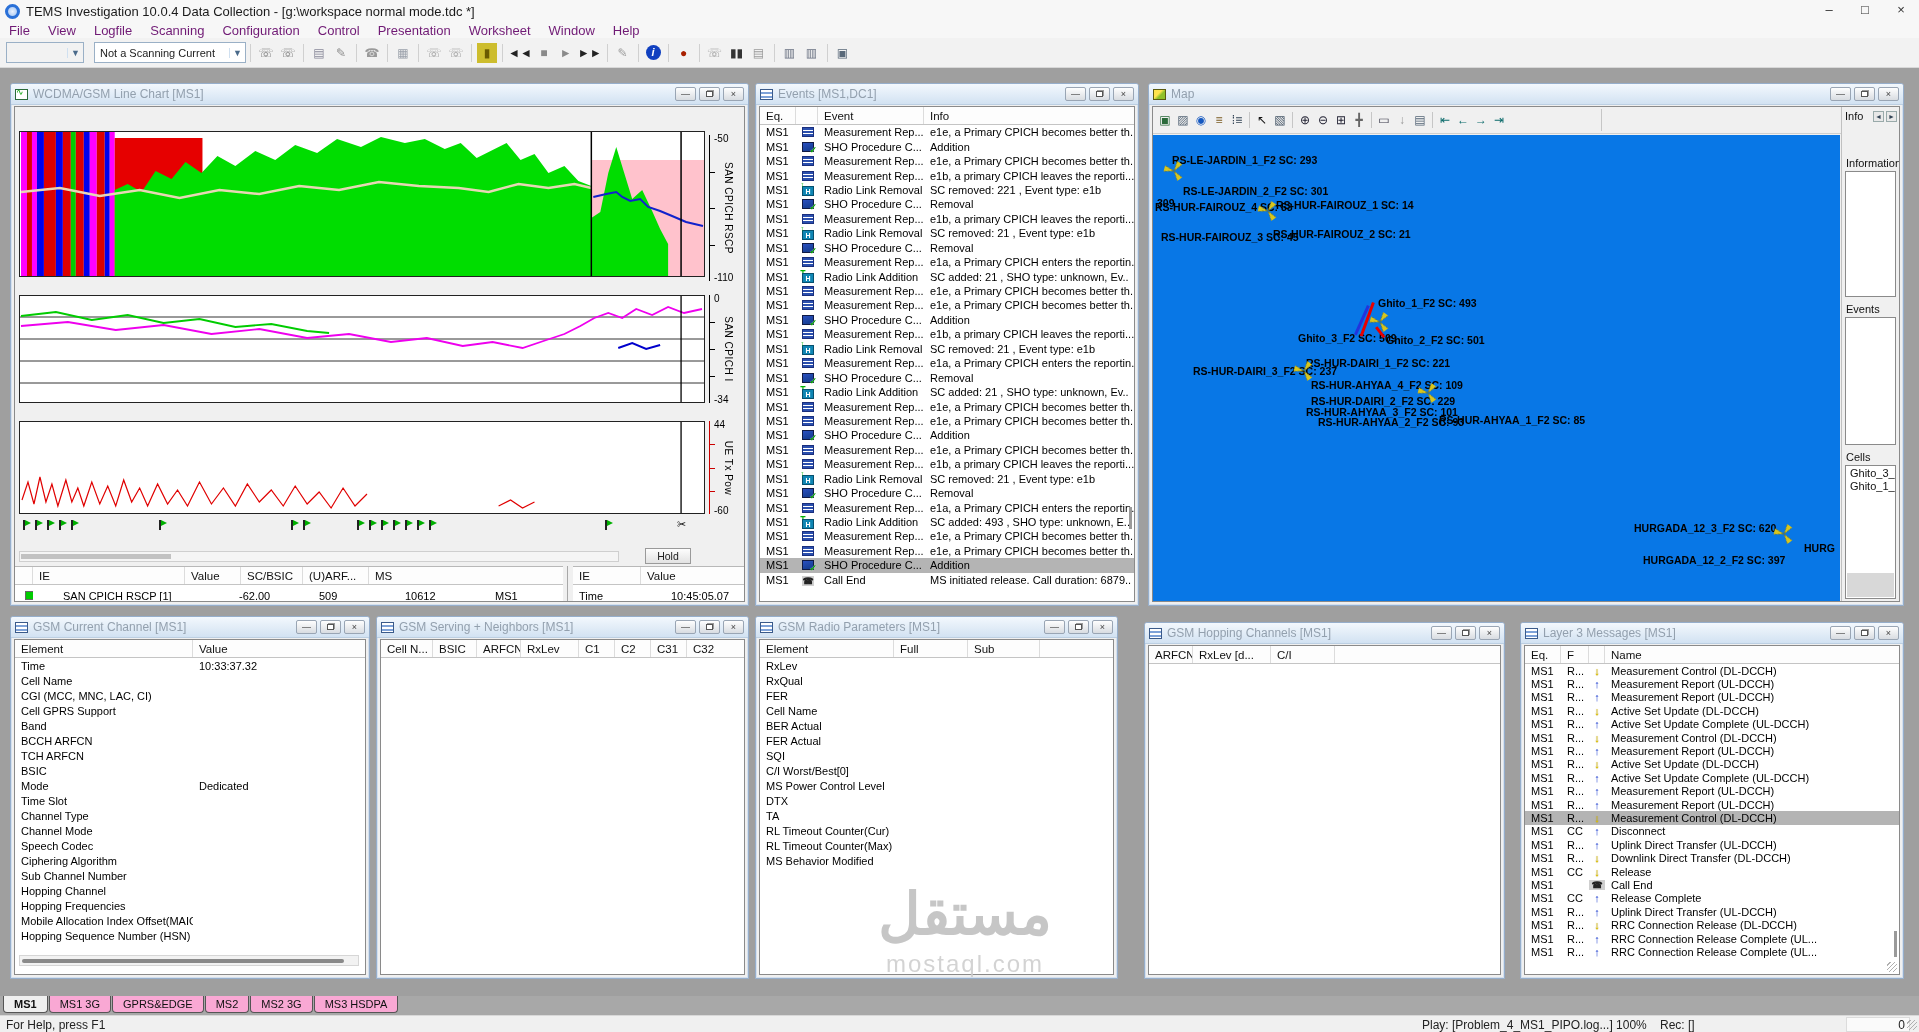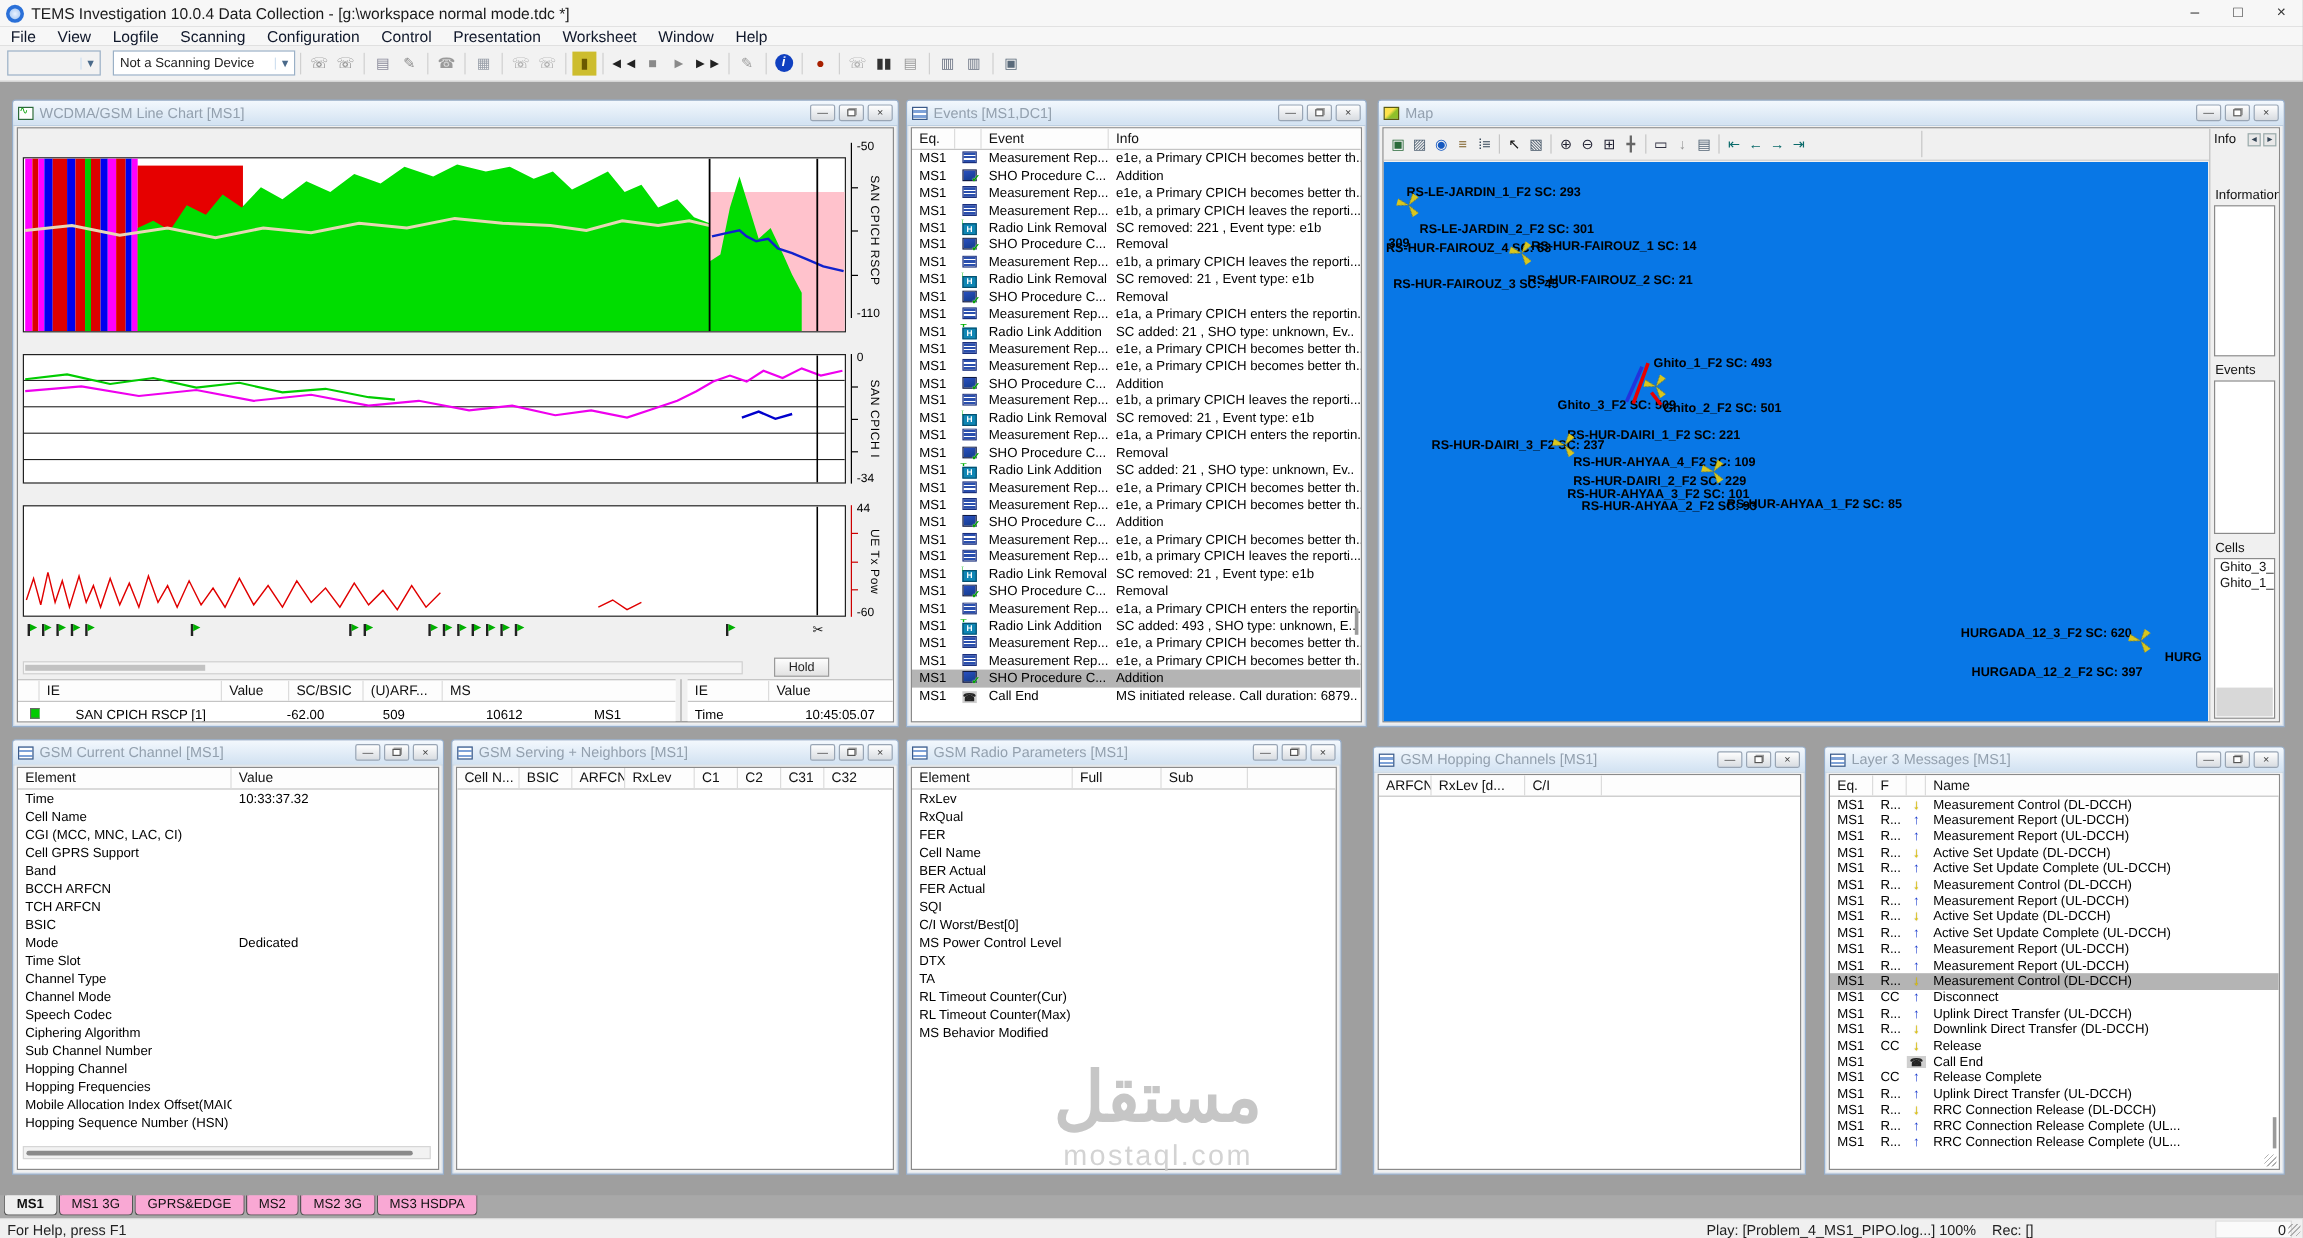--- a/index.html
+++ b/index.html
@@ -7,21 +7,21 @@
   *{box-sizing:border-box;}
   
   #titlebar{position:absolute;left:0;top:0;width:1919px;height:22px;background:#f7f7f7;
     display:flex;align-items:center;font-size:13px;color:#1a1a1a;}
   #app-icon{width:15px;height:15px;margin:0 6px 0 5px;border:3px solid #2a70d8;border-radius:50%;
     background:radial-gradient(#eaf2ff,#9cc0f0);}
   #win-controls{margin-left:auto;display:flex;}
   .wc{width:36px;height:22px;text-align:center;line-height:20px;font-size:13px;color:#333;}
   #menubar{position:absolute;left:0;top:22px;width:1919px;height:16px;background:#f7f7f7;
     font-size:13px;display:flex;align-items:center;}
-  .menu-item{padding:0 9px;color:#0f172a;}
+  .menu-item{padding:0 9px;color:#701a75;}
   #toolbar{position:absolute;left:0;top:38px;width:1919px;height:30px;background:#f2f2f2;
     border-bottom:1px solid #d8d8d8;display:flex;align-items:center;font-size:12px;}
   .combo{height:21px;border:1px solid #9ab0c6;background:#fff;display:flex;align-items:center;
     font-size:11px;padding-left:5px;color:#222;position:relative;}
   .combo .arr{margin-left:auto;width:16px;text-align:center;color:#4a6a8a;font-size:9px;border-left:1px solid #d0e0f0;}
   #combo1{width:78px;margin-left:6px;background:#f2f2f2;}
   #combo2{width:152px;margin-left:10px;}
   .tb-btn{min-width:20px;height:20px;margin:0 1px;text-align:center;line-height:20px;display:inline-block;}
   .tb-btn.round{width:15px;min-width:15px;height:15px;line-height:15px;border-radius:50%;
     font-style:italic;font-weight:bold;font-size:11px;margin:0 3px;}
@@ -173,21 +173,21 @@
     <span class="menu-item">Worksheet</span>
     <span class="menu-item">Window</span>
     <span class="menu-item">Help</span>
   </div>
 <div id="toolbar">
   <div class="combo" id="combo1">
     <span></span>
     <span class="arr">▼</span>
   </div>
   <div class="combo" id="combo2">
-    <span>Not a Scanning Device</span>
+    <span>Not a Scanning Current</span>
     <span class="arr">▼</span>
   </div>
   <span class="tb-sep"></span>
   <span id="tb-buttons" style="display:flex;align-items:center;">
       <span class="tb-btn" style="color: rgb(122, 122, 122);">☏</span>
       <span class="tb-btn" style="color: rgb(122, 122, 122);">☏</span>
       <span class="tb-sep"></span>
       <span class="tb-btn" style="color: rgb(138, 138, 154);">▤</span>
       <span class="tb-btn" style="color: rgb(138, 138, 138);">✎</span>
       <span class="tb-sep"></span>
@@ -253,21 +253,21 @@
         <rect x="95" y="6" width="88" height="138" fill="#e60000"></rect>
         <rect x="573" y="28" width="113" height="116" fill="#ffc2cc"></rect>
         <path d="M95,144 L95,58 L108,52 L122,60 L136,39 L152,47 L166,30 L182,41 L198,24 L216,34 L236,19 L256,28 L276,13 L298,21 L318,7 L342,15 L362,5 L386,11 L406,7 L426,17 L442,11 L458,26 L472,19 L488,11 L502,28 L516,22 L530,41 L546,34 L560,49 L573,54 L573,144 Z" fill="#00dd00"></path>
         <path d="M573,144 L573,86 L582,80 L590,41 L598,15 L606,41 L614,67 L624,58 L634,79 L642,97 L650,112 L650,144 Z" fill="#00dd00"></path>
         <path d="M1,60 L40,56 L80,64 L120,58 L160,66 L200,58 L240,62 L280,54 L320,58 L360,50 L400,54 L440,56 L470,60 L500,52 L530,56 L556,52 L573,56" stroke="#e7d7b5" stroke-width="2.5" fill="none"></path>
         <path d="M575,65 L588,62 L598,60 L604,65 L612,69 L622,67 L630,75 L642,79 L654,84 L668,90 L685,94" stroke="#1122cc" stroke-width="2" fill="none"></path>
         <line x1="573" y1="0" x2="573" y2="144" stroke="#000" stroke-width="1.5"></line>
         <line x1="663" y1="0" x2="663" y2="144" stroke="#000" stroke-width="1.5"></line>
       </svg>
     </div>
-    <div class="axis" style="top:12px;height:146px;padding-left:12px;">
+    <div class="axis" style="top:28px;height:146px;padding-left:12px;">
       <i class="tick" style="top:25%"></i>
         <i class="tick" style="top:50%"></i>
         <i class="tick" style="top:75%"></i>
       <span class="top">-50</span>
       <span class="vlabel">SAN CPICH RSCP</span>
       <span class="bot">-110</span>
     </div>
 
     <div class="chart-panel" style="top:188px;height:108px;">
       <svg width="100%" height="100%" viewBox="0 0 686 106" preserveAspectRatio="none">

